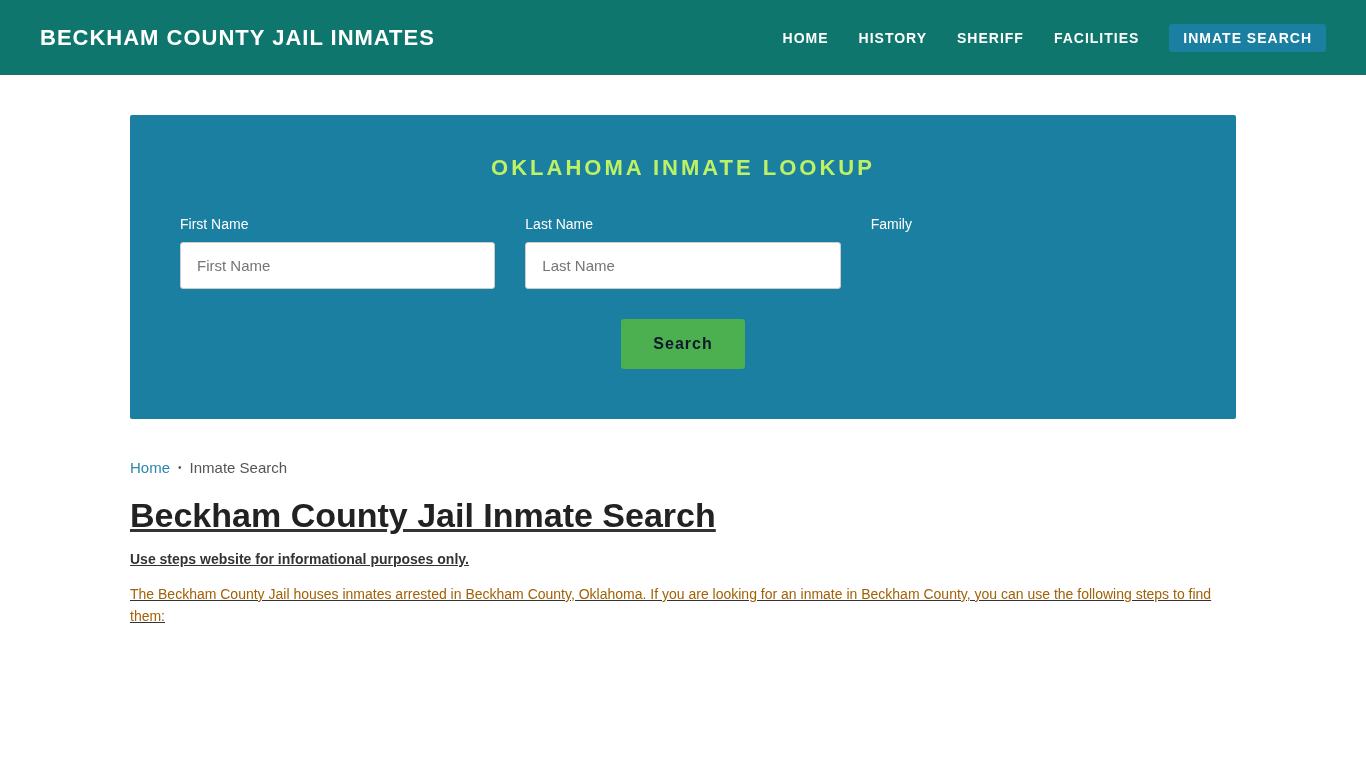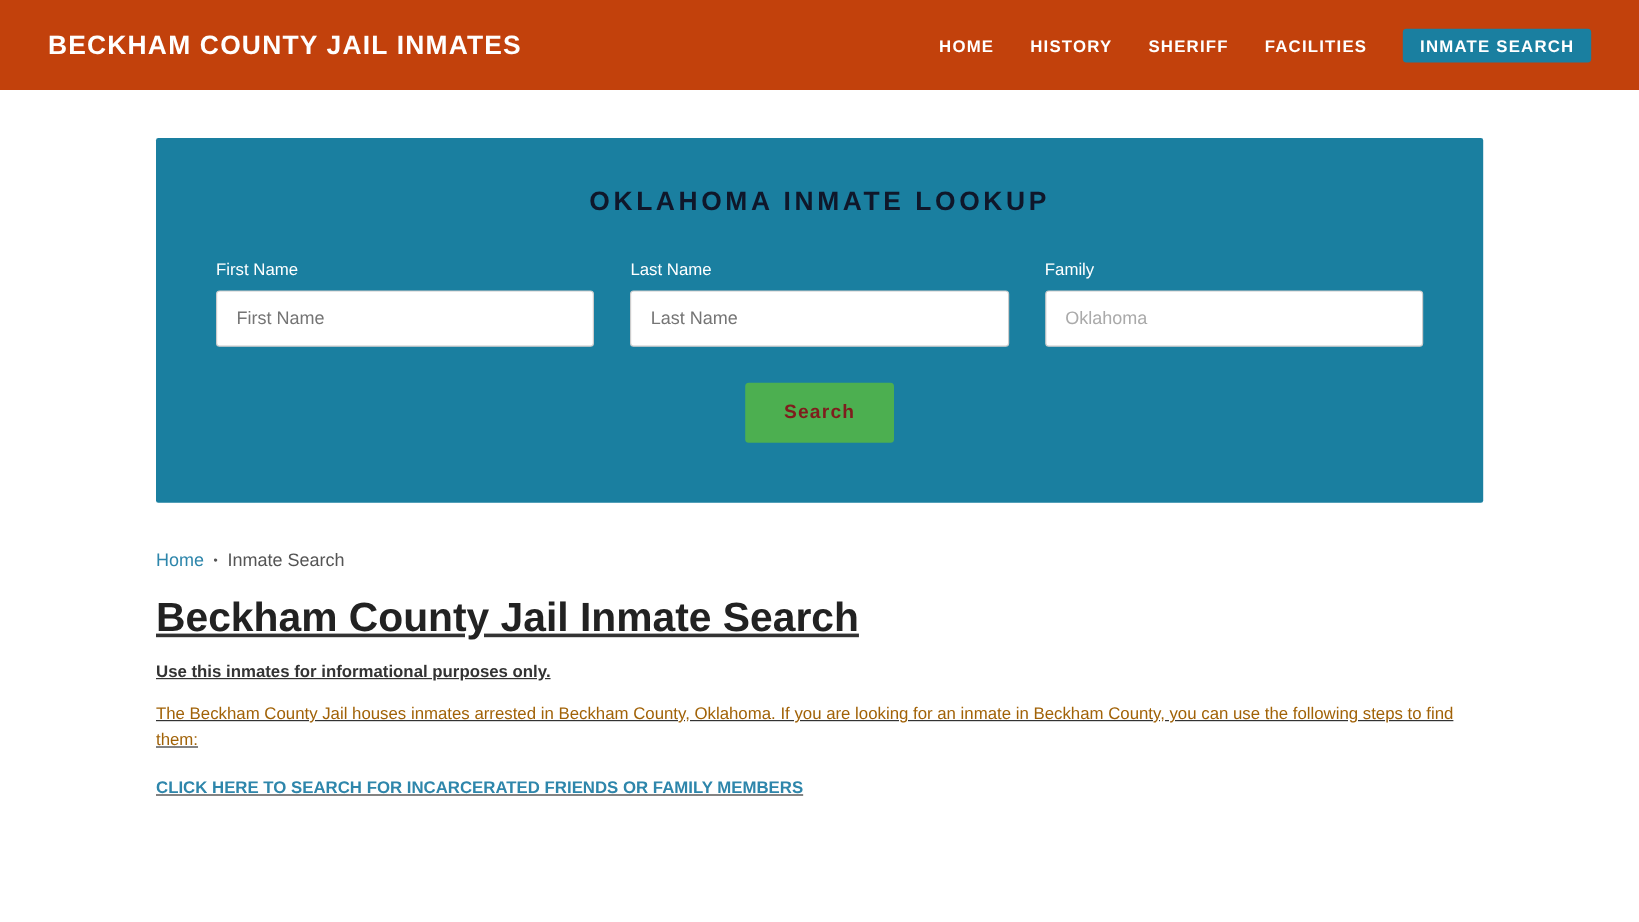--- a/index.html
+++ b/index.html
@@ -11,21 +11,21 @@
     body {
       font-family: Arial, sans-serif;
       background: #fff;
       color: #333;
       width: 1366px;
       min-height: 768px;
     }
 
     
     .header {
-      background: #c2410c;
+      background: #0f766e;
       padding: 0 40px;
       height: 75px;
       display: flex;
       align-items: center;
       justify-content: space-between;
     }
 
     .site-title {
       color: #fff;
       font-size: 22px;
@@ -58,21 +58,21 @@
 
     
     .search-panel {
       background: #1a7fa0;
       margin: 40px 130px;
       padding: 40px 50px 50px;
       border-radius: 2px;
     }
 
     .search-panel-title {
-      color: #0f172a;
+      color: #bef264;
       font-size: 22px;
       font-weight: 700;
       letter-spacing: 3px;
       text-align: center;
       margin-bottom: 35px;
       text-transform: uppercase;
     }
 
     .form-row {
       display: flex;
@@ -104,21 +104,21 @@
     }
 
     .search-btn-row {
       display: flex;
       justify-content: center;
       margin-top: 10px;
     }
 
     .search-btn {
       background: #4caf50;
-      color: #7f1d1d;
+      color: #0f172a;
       border: none;
       padding: 16px 32px;
       font-size: 16px;
       font-weight: 700;
       cursor: pointer;
       border-radius: 3px;
       letter-spacing: 1px;
     }
 
     
@@ -202,32 +202,30 @@
     <div class="form-group">
       <label class="form-label">First Name</label>
       <input class="form-input" type="text" placeholder="First Name" style="">
     </div>
     <div class="form-group">
       <label class="form-label">Last Name</label>
       <input class="form-input" type="text" placeholder="Last Name" style="">
     </div>
     <div class="form-group">
       <label class="form-label">Family</label>
-      <input class="form-input" type="text" value="Oklahoma" style="">
     </div>
   </div>
   <div class="search-btn-row">
     <button class="search-btn">Search</button>
   </div>
 </section>
 
 <nav class="breadcrumb">
   <a class="breadcrumb-home">Home</a>
   <span class="breadcrumb-sep">•</span>
   <span class="breadcrumb-current">Inmate Search</span>
 </nav>
 
 <main class="main-content">
   <h1 class="page-title">Beckham County Jail Inmate Search</h1>
-  <p class="info-text-bold">Use this inmates for informational purposes only.</p>
+  <p class="info-text-bold">Use steps website for informational purposes only.</p>
   <p class="info-text">The Beckham County Jail houses inmates arrested in Beckham County, Oklahoma. If you are looking for an inmate in Beckham County, you can use the following steps to find them:</p>
-  <a class="info-link">CLICK HERE to Search for Incarcerated Friends or Family Members</a>
 </main>
 
 </body></html>

